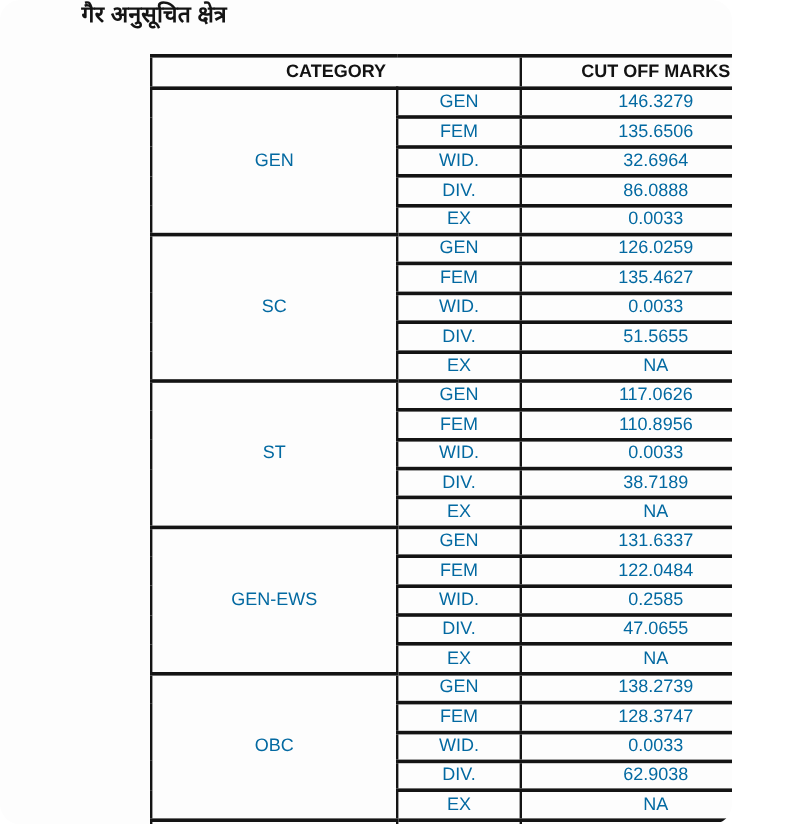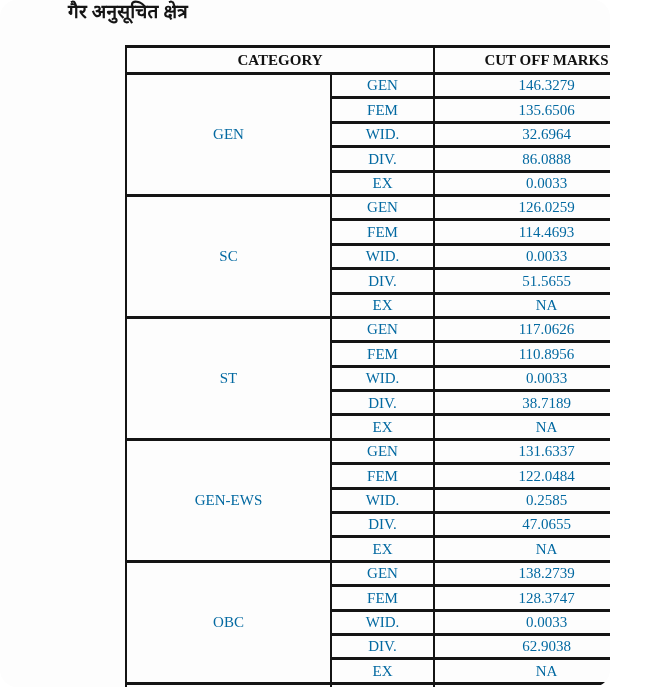--- a/index.html
+++ b/index.html
@@ -2,21 +2,21 @@
 <html><head>
 <meta charset="utf-8">
 <style>
   html, body { margin: 0; padding: 0; background: #ffffff; }
   .page {
     position: relative;
     width: 610px;
     height: 687px;
     background: #fdfdfd;
     overflow: hidden;
-    font-family: Liberation Serif, serif;
+    font-family: Liberation Sans, sans-serif;
     color: #141414;
     border-radius: 17px;
   }
   .doc-title {
     position: absolute;
     left: 68px;
     top: -2px;
     font-size: 19px;
     font-weight: bold;
     letter-spacing: 0.2px;
@@ -114,21 +114,21 @@
           <td class="sub-cell">EX</td>
           <td class="val-cell">0.0033</td>
         </tr>
         <tr>
           <td rowspan="5" class="cat-cell">SC</td>
           <td class="sub-cell">GEN</td>
           <td class="val-cell">126.0259</td>
         </tr>
         <tr>
           <td class="sub-cell">FEM</td>
-          <td class="val-cell">114.4693</td>
+          <td class="val-cell">135.4627</td>
         </tr>
         <tr>
           <td class="sub-cell">WID.</td>
           <td class="val-cell">0.0033</td>
         </tr>
         <tr>
           <td class="sub-cell">DIV.</td>
           <td class="val-cell">51.5655</td>
         </tr>
         <tr>

